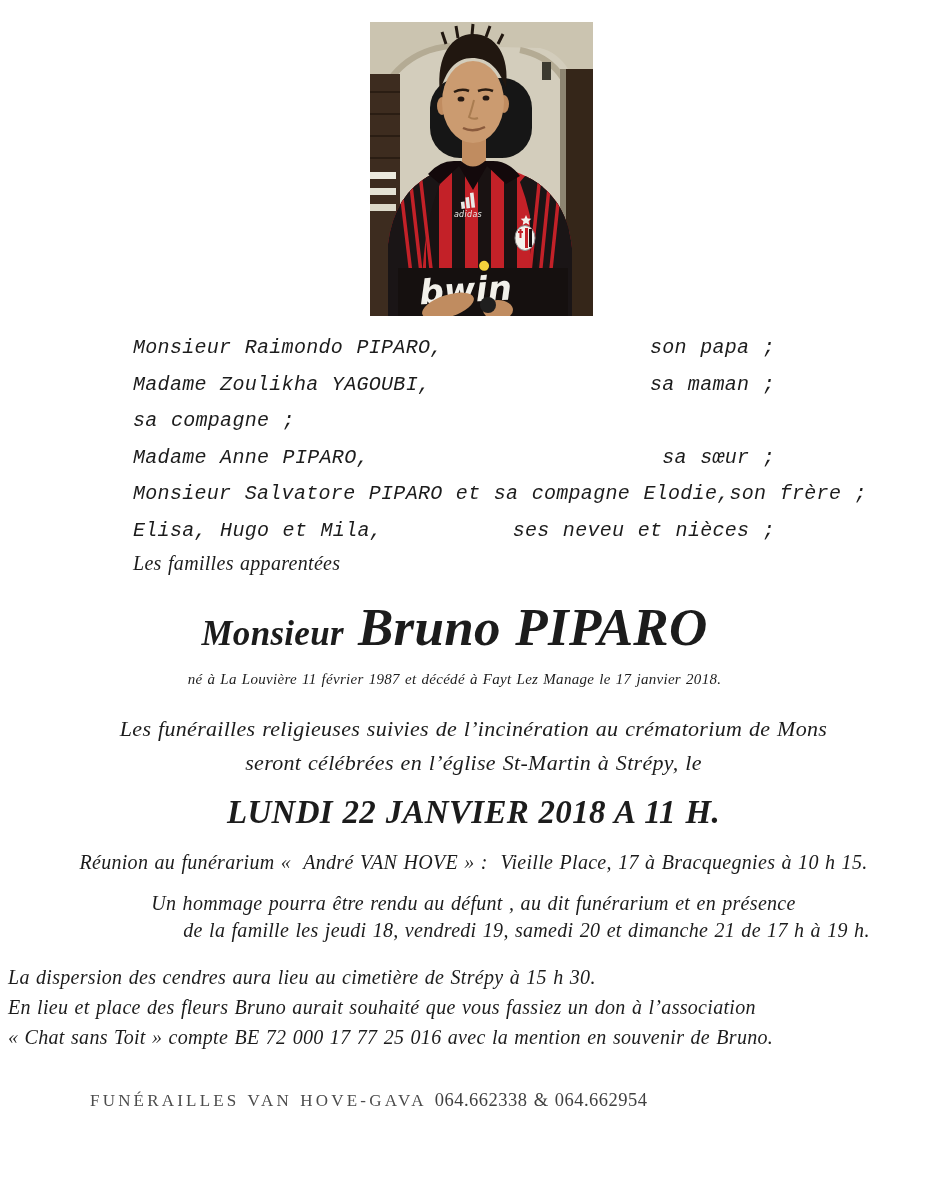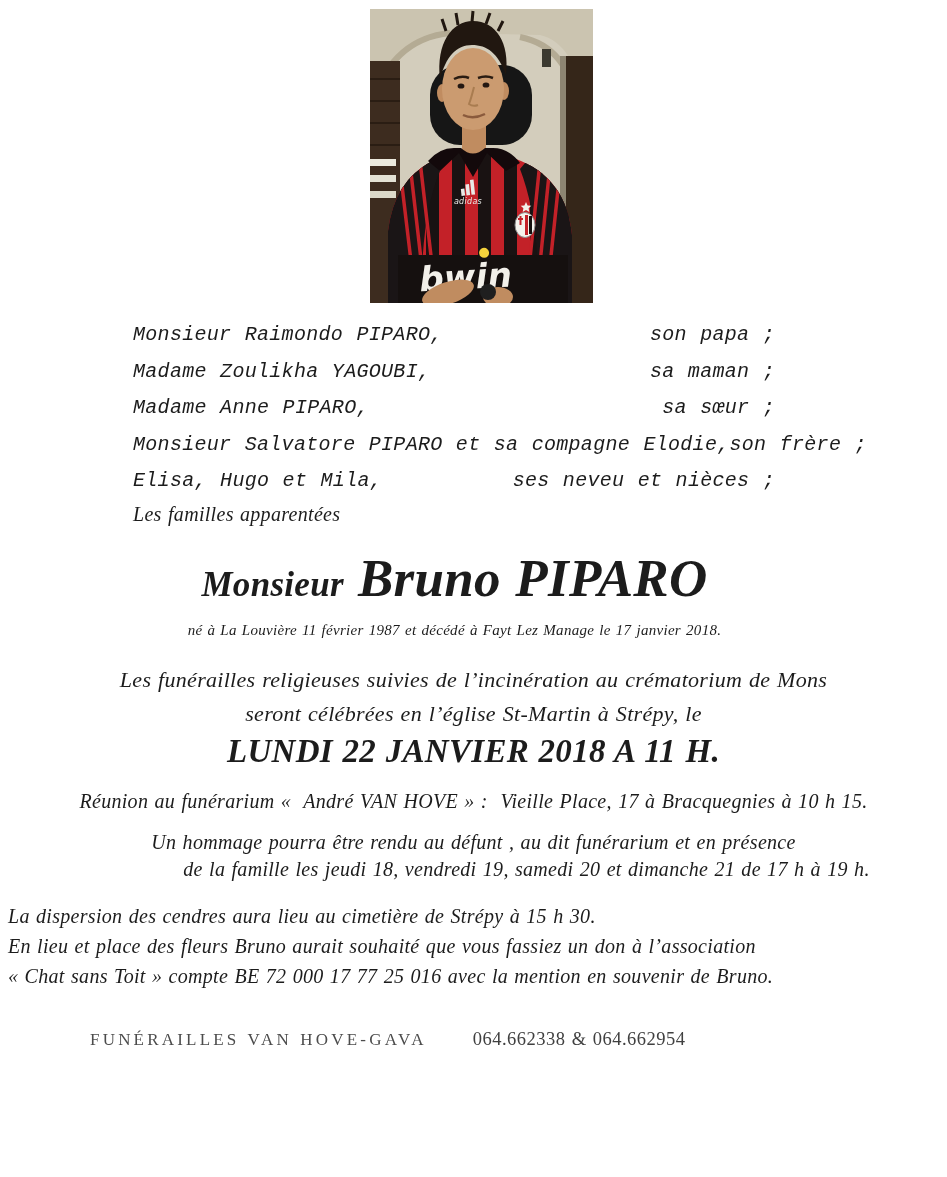--- a/index.html
+++ b/index.html
@@ -6,44 +6,44 @@
   body {
     width:947px; height:1177px;
     background:#ffffff;
     font-family:"Liberation Serif","DejaVu Serif",serif;
     font-style:italic;
     color:#1c1c1c;
     overflow:hidden;
     letter-spacing:0.3px;
     word-spacing:1px;
   }
-  .photo-wrap { padding-top:9px; padding-left:370px; height:294px; }
+  .photo-wrap { padding-top:22px; padding-left:370px; height:294px; }
   .photo { width:223px; height:294px; display:block; }
 
   .family { margin:14px 172px 0 133px; font-size:20px; }
   .family-row { display:flex; justify-content:space-between; align-items:baseline; line-height:36.5px;font-family:Liberation Mono, monospace; }
   .family-name { text-align:left; white-space:nowrap; }
   .family-relation { text-align:right; white-space:nowrap; }
 
   .intro { margin:1px 0 0 133px; font-size:20px; line-height:26px; }
   .intro-line2 { padding-left:89px; }
 
   .title-block { text-align:center; margin-right:38px; margin-top:22px; line-height:1.1; }
   .title-prefix { font-size:35px; font-weight:bold; }
   .title-name { font-size:53px; font-weight:bold; margin-left:14px; }
   .life-dates { text-align:center; margin-right:38px; margin-top:10px; font-size:15px; line-height:26px; }
 
   .ceremony { text-align:center; margin-top:20px; font-size:22px; line-height:34px; }
-  .datetime { text-align:center; font-size:33px; font-weight:bold; line-height:40px; }
+  .datetime { text-align:center; margin-top:12px; font-size:33px; font-weight:bold; line-height:40px; }
   .meeting { text-align:center; margin-top:16px; font-size:20px; line-height:28px; white-space:pre-wrap; }
   .homage { margin-top:14px; font-size:20px; line-height:27px; text-align:center; }
   .homage-line2 { margin-left:106px; }
   .dispersion { margin-top:18px; margin-left:8px; font-size:20px; line-height:30px; text-align:left; }
 
-  .footer { margin-top:38px; padding-left:90px; font-style:normal; display:flex; align-items:baseline;gap:38px; }
+  .footer { margin-top:38px; padding-left:90px; font-style:normal; display:flex; align-items:baseline; }
   .footer-company { font-size:17px; letter-spacing:3.2px; color:#4c4c4c; }
   .footer-phones { font-size:18.5px; color:#404040; margin-left:8px; letter-spacing:0.5px; }
 </style>
 </head>
 <body>
 
 <div class="photo-wrap">
   <svg class="photo" viewBox="0 0 223 294" role="img">
 
     <rect width="223" height="294" fill="#d3cdbc"></rect>
@@ -138,20 +138,21 @@
 <div class="family">
   <div class="family-row">
     <span class="family-name">Monsieur Raimondo PIPARO,</span>
     <span class="family-relation">son papa ;</span>
   </div>
   <div class="family-row">
     <span class="family-name">Madame Zoulikha YAGOUBI,</span>
     <span class="family-relation">sa maman ;</span>
   </div>
   <div class="family-row">
+    <span class="family-relation">sa compagne ;</span>
   </div>
   <div class="family-row">
     <span class="family-name">Madame Anne PIPARO,</span>
     <span class="family-relation">sa sœur ;</span>
   </div>
   <div class="family-row">
     <span class="family-name">Monsieur Salvatore PIPARO et sa compagne Elodie,</span>
     <span class="family-relation">son frère ;</span>
   </div>
   <div class="family-row">

